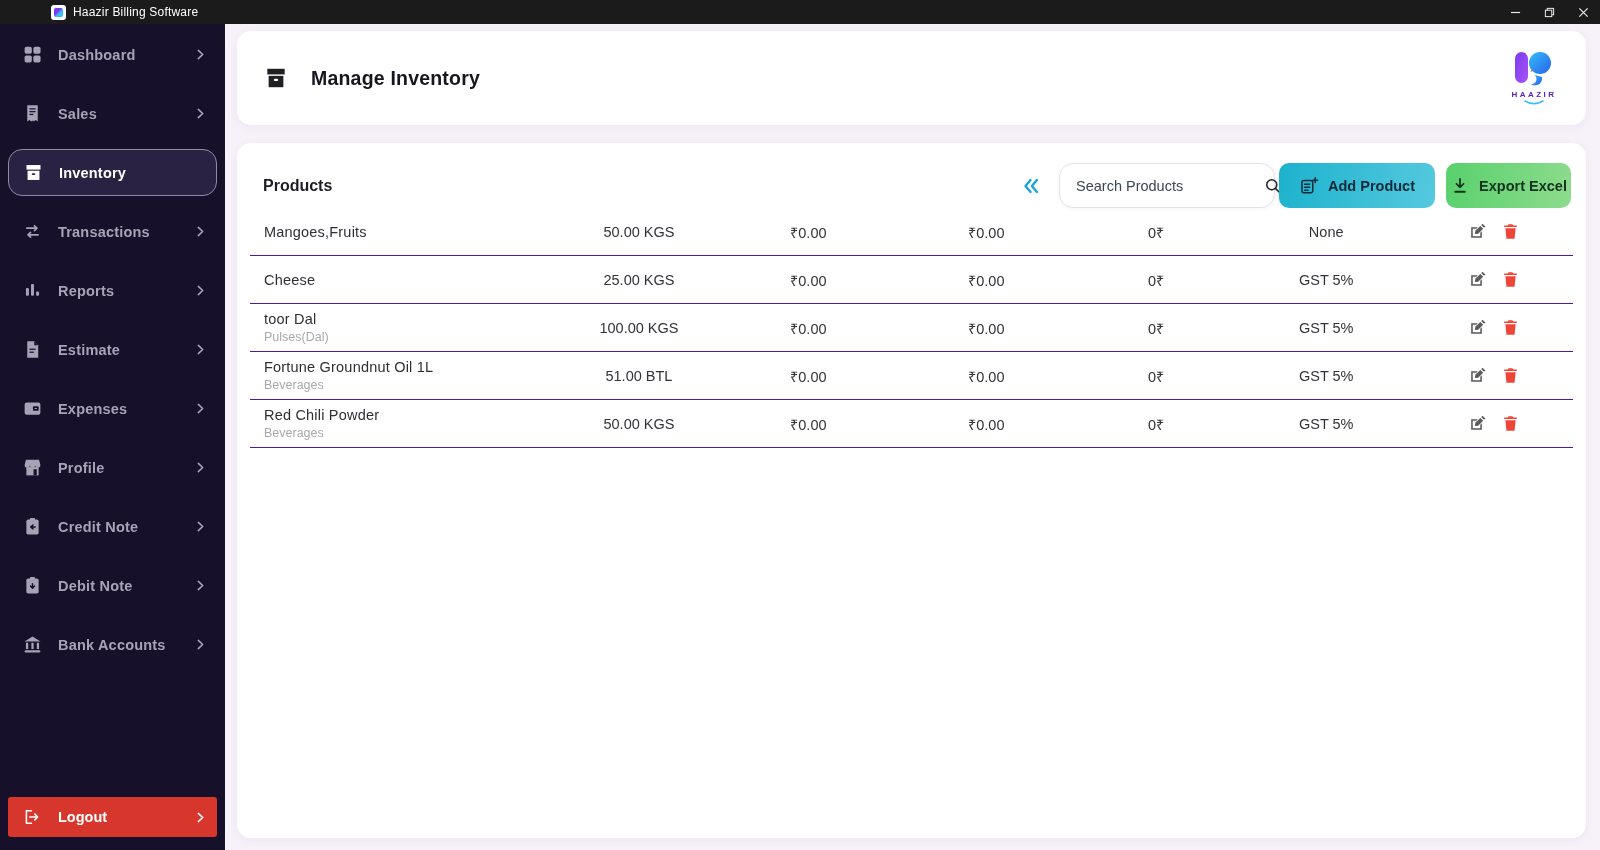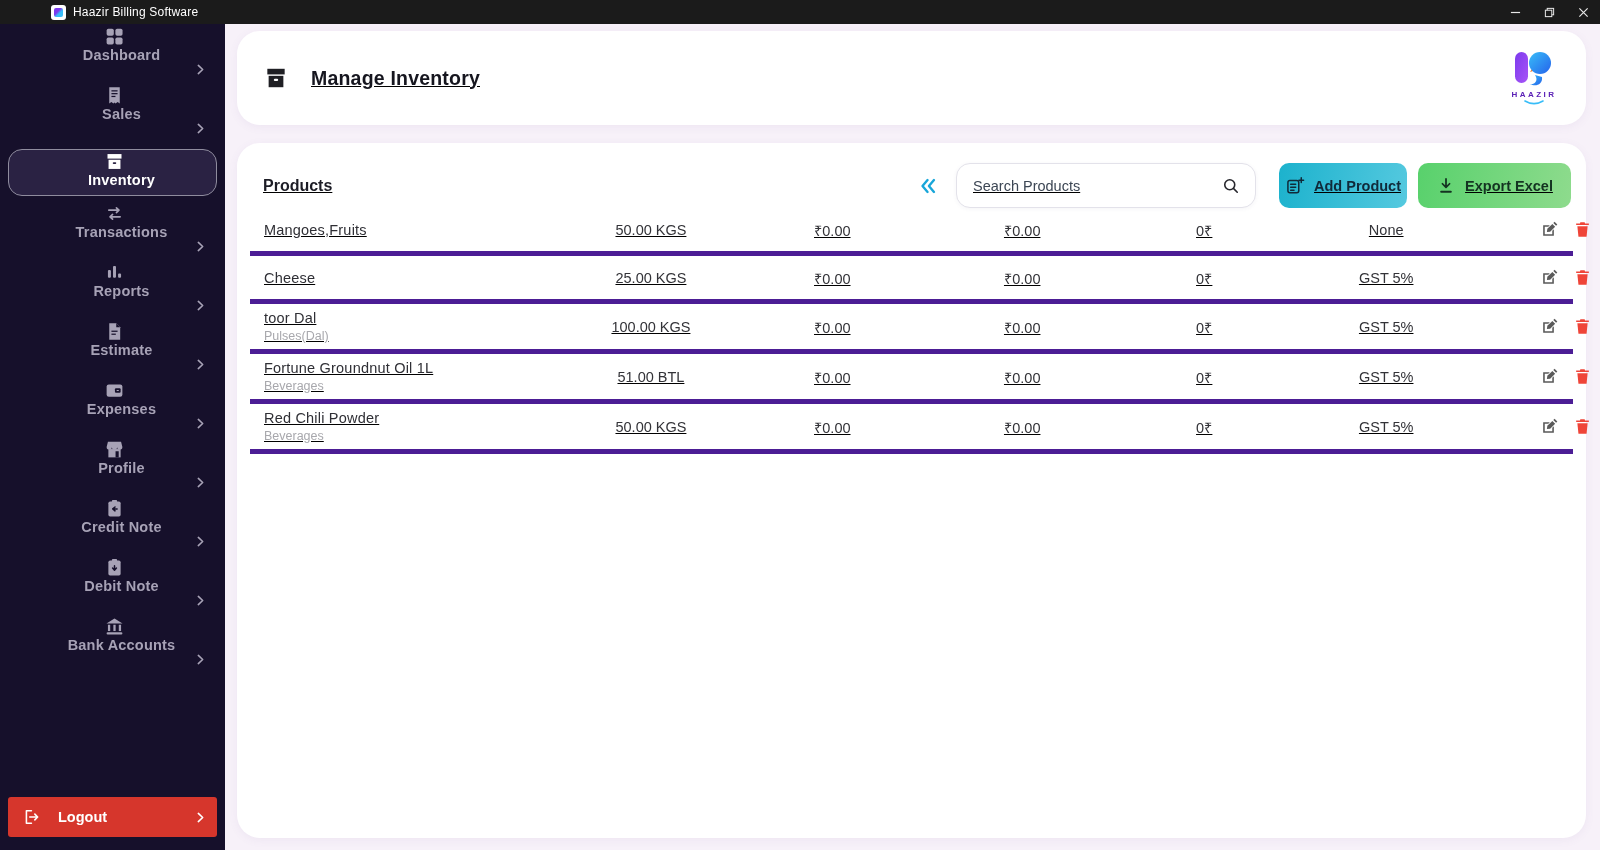--- a/index.html
+++ b/index.html
@@ -16,72 +16,72 @@
   .titlebar .spacer { flex:1; }
   .tb-btn { width:34px; height:24px; display:flex; align-items:center; justify-content:center; color:#e8e8e8; cursor:default; }
   .tb-btn svg { width:11px; height:11px; }
 
   
   .app { display:flex; height:826px; }
 
   
   .sidebar { width:225px; background:#16102b; position:relative; padding-top:1px; flex-shrink:0; }
   .side-item { height:59px; margin:0 8px; padding:0 10px 0 13px; display:flex; align-items:center;
-    color:#a7a2b6; cursor:pointer;flex-direction:column; }
+    color:#a7a2b6; cursor:pointer; }
   .side-item .sicon { width:22px; height:22px; display:flex; align-items:center; justify-content:center; }
   .side-item .sicon svg { width:21px; height:21px; }
   .side-item .slabel { font-size:14.5px; font-weight:700; margin-left:15px; letter-spacing:.2px; }
   .side-item .chev { margin-left:auto; display:flex; }
   .side-item .chev svg { width:13px; height:13px; }
   .side-item.active { height:47px; margin:6px 8px; background:#2a2243; border:1.5px solid #8f8c9e;
     border-radius:14px; color:#ffffff; }
   .logout { position:absolute; left:8px; right:8px; bottom:13px; height:40px; background:#d6362c;
     border-radius:3px; display:flex; align-items:center; padding:0 10px 0 13px; color:#fff; cursor:pointer; }
   .logout .sicon { width:22px; display:flex; }
   .logout .sicon svg { width:20px; height:20px; }
   .logout .slabel { font-size:14.5px; font-weight:700; margin-left:15px; }
   .logout .chev { margin-left:auto; display:flex; }
   .logout .chev svg { width:13px; height:13px; }
 
   
   .main { flex:1; padding:7px 14px 12px 12px; display:flex; flex-direction:column; }
-  .card { background:#fff; border-radius:23px; box-shadow:0 2px 10px rgba(120,90,160,.07);text-decoration:underline; }
+  .card { background:#fff; border-radius:14px; box-shadow:0 2px 10px rgba(120,90,160,.07); }
 
   .header-card { height:94px; display:flex; align-items:center; padding:0 26px; margin-bottom:18px; }
   .header-card .hicon { display:flex; margin-right:22px; }
   .header-card .hicon svg { width:26px; height:26px; }
   .page-title { font-size:19.5px; font-weight:700; color:#16161f; letter-spacing:.2px; }
   .logo-wrap { margin-left:auto; display:flex; }
 
   .products-card { flex:1; padding:20px 13px 13px; display:flex; flex-direction:column; }
   .toolbar { display:flex; align-items:center; padding:0 2px 0 13px; }
   .section-title { font-size:16px; font-weight:600; color:#1d1d26; }
   .toolbar .right { margin-left:auto; display:flex; align-items:center; }
   .collapse { display:flex; margin-right:17px; cursor:pointer; }
   .collapse svg { width:22px; height:22px; }
-  .searchbox { width:300px; height:45px; background:#fff; border:1px solid #e3e2ea; border-radius:14px;
+  .searchbox { width:216px; height:45px; background:#fff; border:1px solid #e3e2ea; border-radius:14px;
     display:flex; align-items:center; padding:0 14px 0 16px; box-shadow:0 1px 4px rgba(60,60,90,.05); }
   .searchbox input { border:none; outline:none; flex:1; font-size:14.5px; color:#35404d;
     font-family:"Liberation Sans",sans-serif; background:transparent; }
   .searchbox input::placeholder { color:#3c4654; opacity:1; }
   .searchbox .sg { display:flex; cursor:pointer; }
   .searchbox .sg svg { width:20px; height:20px; }
   .btn { height:45px; border-radius:10px; display:flex; align-items:center; justify-content:center;
     font-size:14.5px; font-weight:600; cursor:pointer; border:none; }
   .btn svg { width:20px; height:20px; margin-right:9px; }
-  .btn-add { width:128px; margin-left:23px; background:linear-gradient(100deg,#1cb2cd,#55c9df); color:#102a3a; }
-  .btn-export { width:153px; margin-left:11px; background:linear-gradient(100deg,#58d16c,#8edb8d); color:#143321; }
+  .btn-add { width:156px; margin-left:4px; background:linear-gradient(100deg,#1cb2cd,#55c9df); color:#102a3a; }
+  .btn-export { width:125px; margin-left:11px; background:linear-gradient(100deg,#58d16c,#8edb8d); color:#143321; }
 
   
   .tgrid { display:grid; grid-template-columns:23.3% 12.2% 13.4% 13.5% 12.2% 13.5% 11.9%; align-items:center; }
   .thead { margin-top:24px; height:43px; border-radius:10px; color:#fff; font-weight:700; font-size:14.5px;
     background:linear-gradient(95deg,#14bcd6,#47d1e2); }
   .thead > div { text-align:center; }
   .thead > div:first-child { text-align:left; padding-left:14px; }
-  .trow { min-height:48px; border-bottom:5px solid #4c1d95; font-size:14.5px; color:#333338; padding:6px 0;gap:12px; }
+  .trow { min-height:48px; border-bottom:1px solid #4c1d95; font-size:14.5px; color:#333338; padding:6px 0; }
   .trow > div { text-align:center; }
   .cell-name { text-align:left !important; padding-left:14px; }
   .pname { font-size:14.5px; color:#2f2f35; letter-spacing:.2px; }
   .pcat { font-size:12.5px; color:#a8a8ad; margin-top:3px; }
   .actions { display:flex; align-items:center; justify-content:center; gap:14px; }
   .aicon { display:flex; cursor:pointer; }
   .aicon svg { width:19px; height:19px; }
 
   
   .genie-logo { width:52px; height:60px; }

